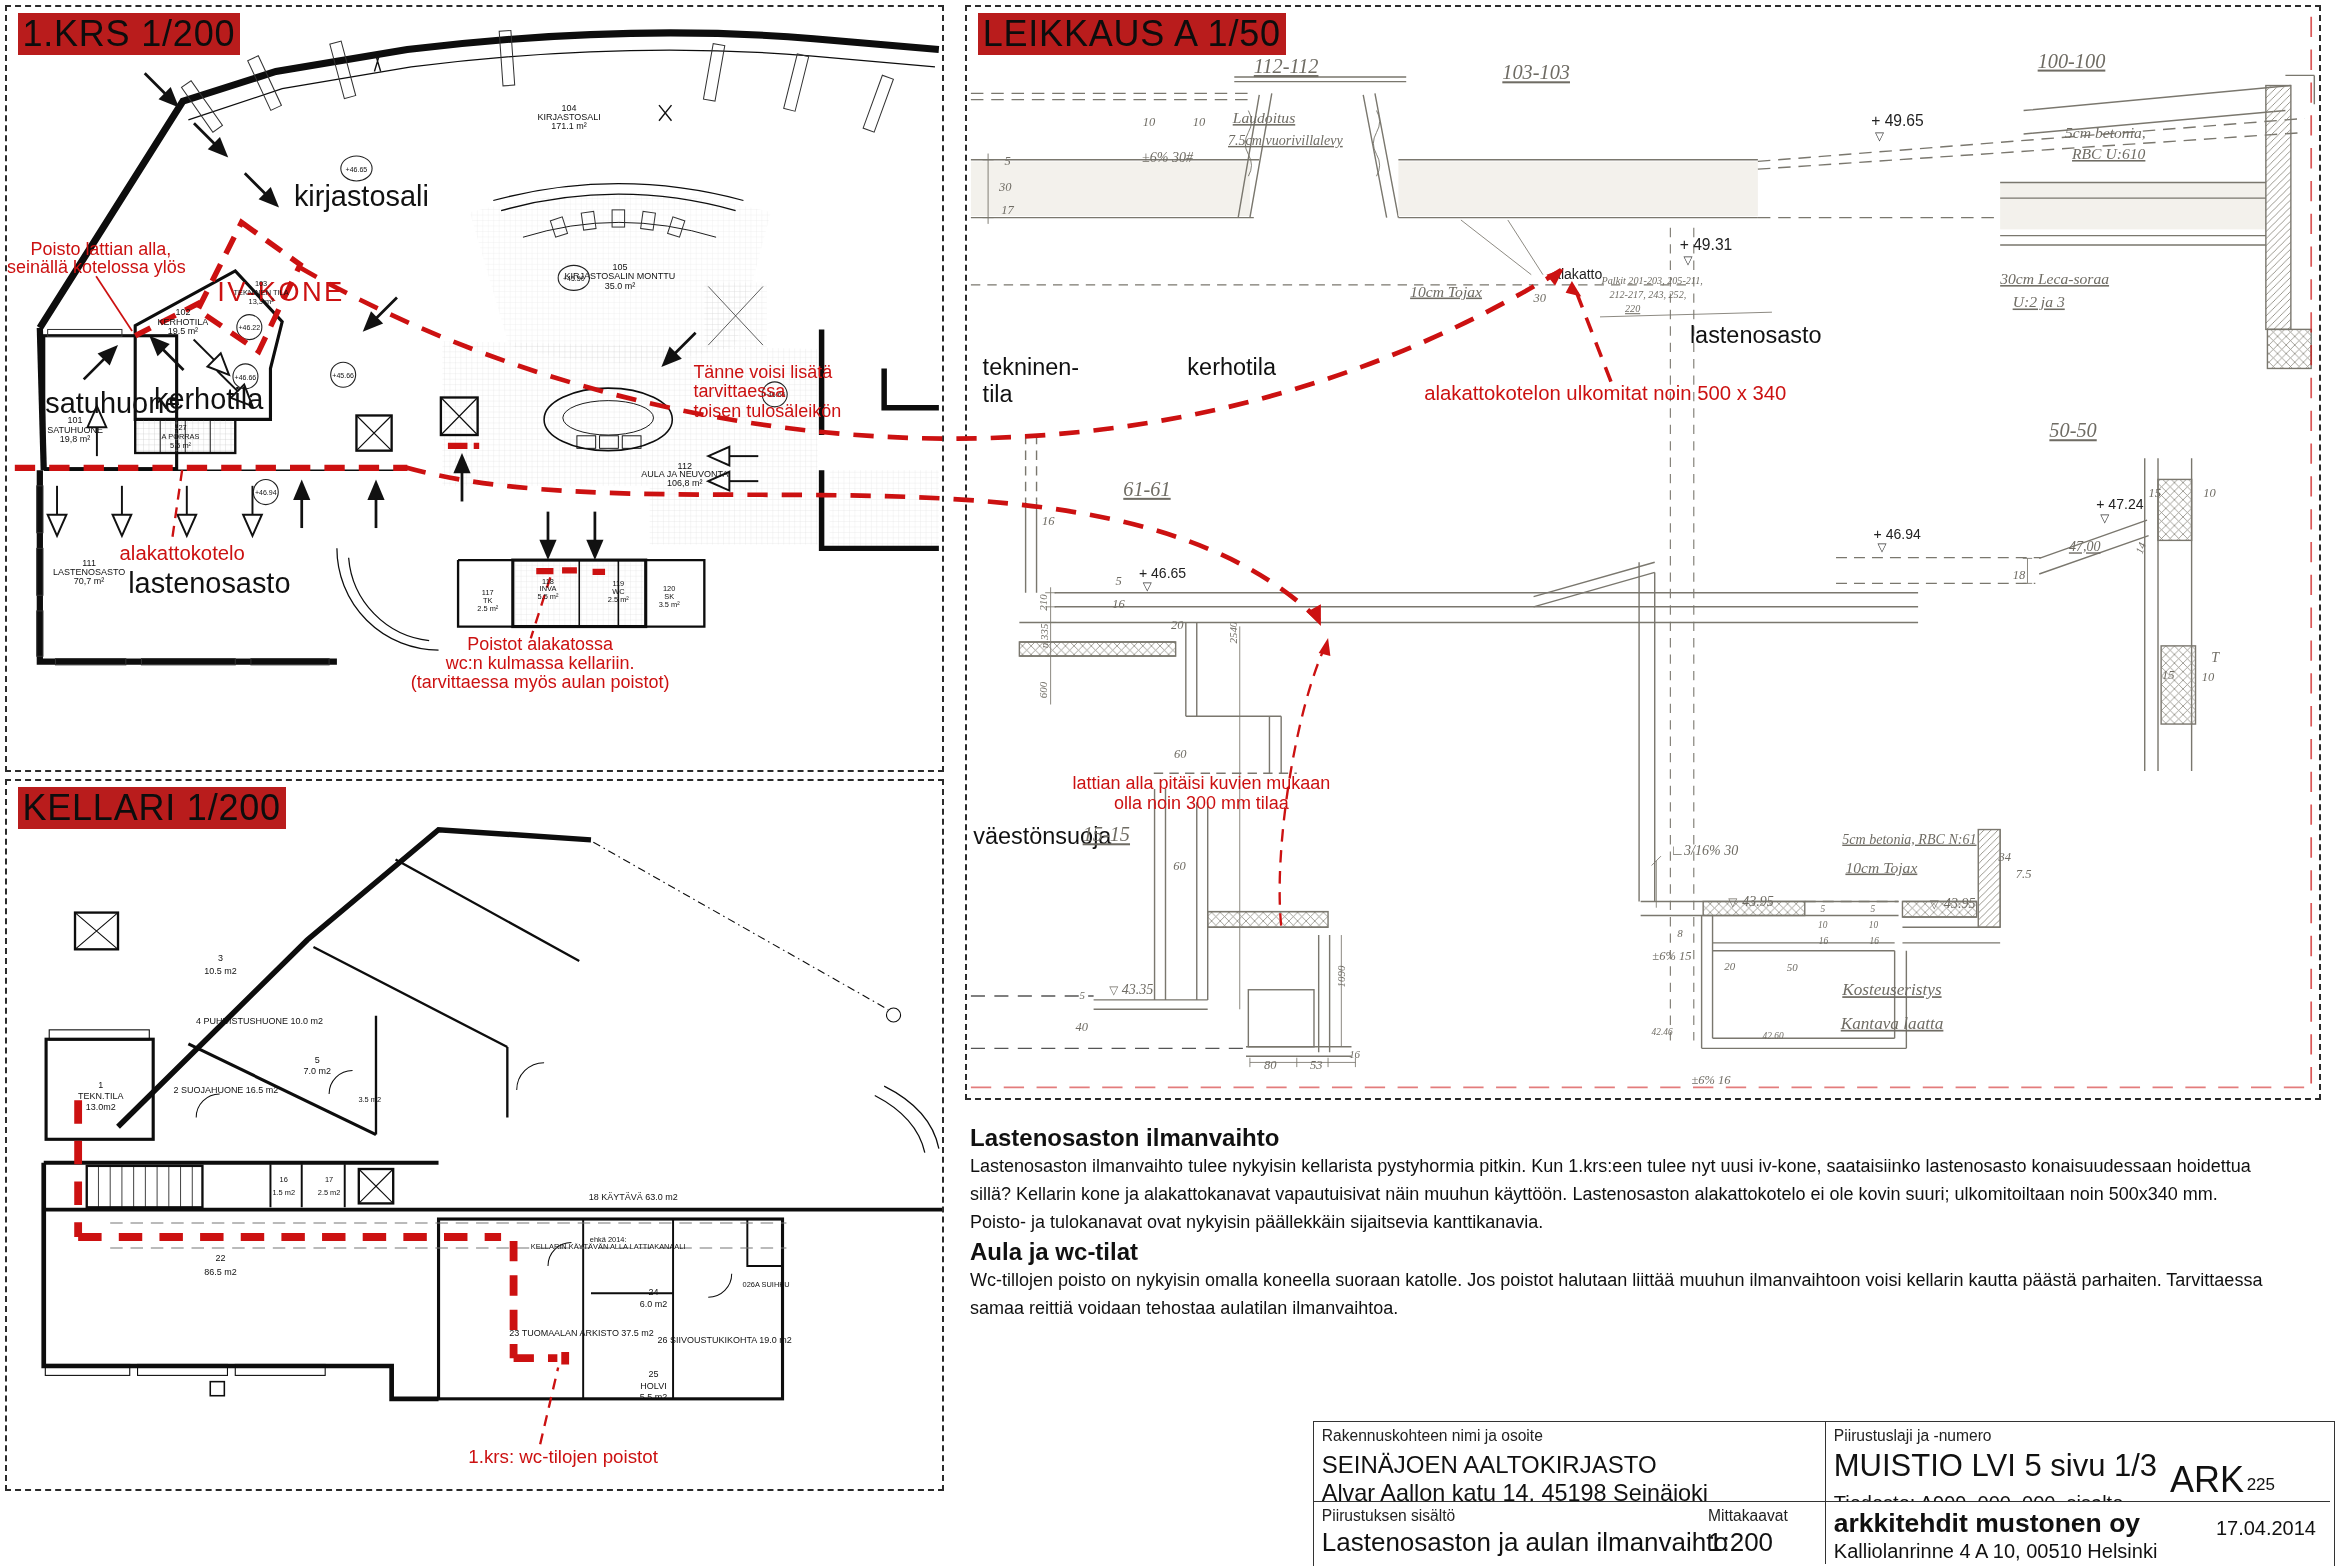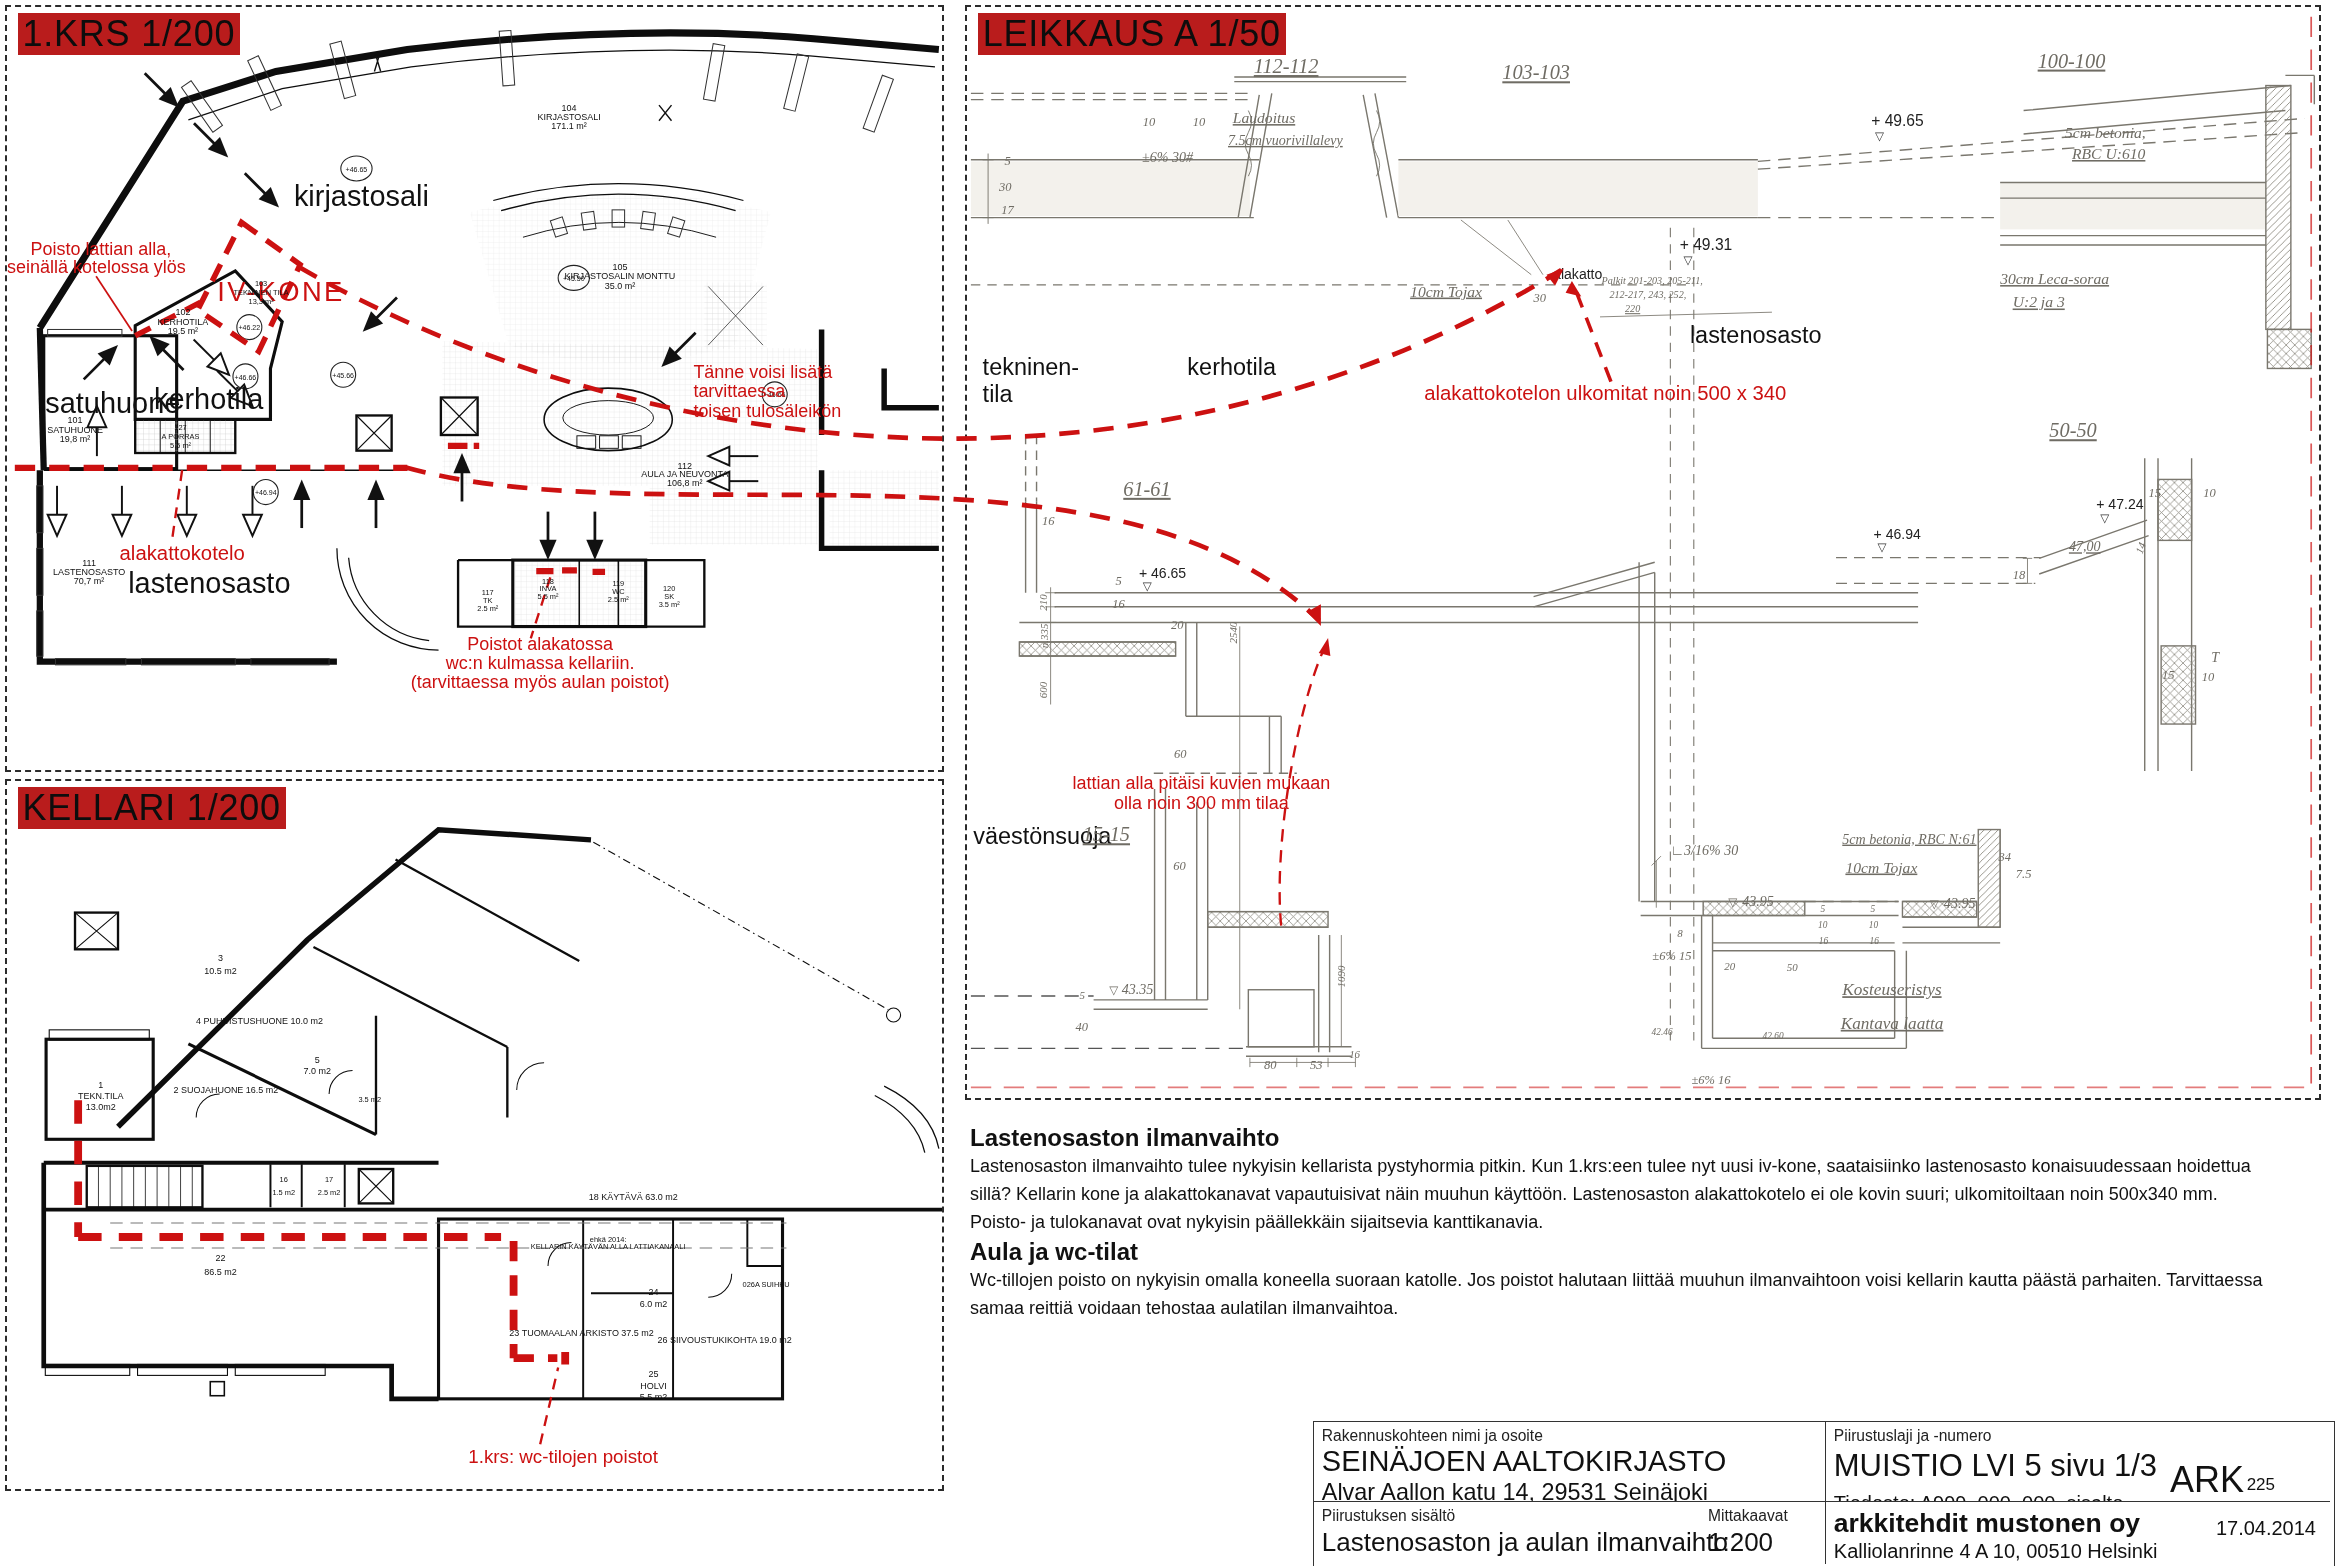--- a/index.html
+++ b/index.html
@@ -43,21 +43,21 @@
 
   
   #titleblock{position:absolute;left:1313px;top:1421px;width:1020px;height:144px;
               border:1.6px solid #333;display:grid;grid-template-columns:512px 504px;
               grid-template-rows:80px 62px;background:#fff;}
   .tb-cell{position:relative;border-right:1.6px solid #333;border-bottom:1.6px solid #333;
            padding:4.7px 7.8px;box-sizing:border-box;overflow:hidden;}
   .tb-cell:nth-child(2n){border-right:none;}
   .tb-cell.row2{border-bottom:none;}
   .tb-label{font-size:15.6px;color:#222;}
-  .tb-sitename{font-size:29px;margin-top:0;}
+  .tb-sitename{font-size:24px;margin-top:6px;}
   .tb-address{font-size:23.4px;margin-top:1.6px;}
   .tb-docname{font-size:31px;margin-top:3.1px;}
   .tb-file{font-size:20px;margin-top:7.8px;}
   .tb-ark{position:absolute;right:86px;top:37px;font-size:36px;}
   .tb-arkno{position:absolute;right:55px;top:53px;font-size:17px;}
   .tb-mitta{position:absolute;left:394px;top:4.7px;font-size:15.6px;color:#222;}
   .tb-content{position:absolute;left:7.8px;bottom:6.2px;font-size:26px;}
   .tb-scale{position:absolute;left:394px;bottom:6.2px;font-size:26px;}
   .tb-firm{font-size:26.5px;font-weight:bold;margin-top:1.6px;}
   .tb-firmaddr{font-size:20px;margin-top:0.8px;}
@@ -523,21 +523,21 @@
   <h3>Lastenosaston ilmanvaihto</h3>
   <p>Lastenosaston ilmanvaihto tulee nykyisin kellarista pystyhormia pitkin. Kun 1.krs:een tulee nyt uusi iv-kone, saataisiinko lastenosasto konaisuudessaan hoidettua sillä? Kellarin kone ja alakattokanavat vapautuisivat näin muuhun käyttöön. Lastenosaston alakattokotelo ei ole kovin suuri; ulkomitoiltaan noin 500x340 mm. Poisto- ja tulokanavat ovat nykyisin päällekkäin sijaitsevia kanttikanavia.</p>
   <h3>Aula ja wc-tilat</h3>
   <p>Wc-tillojen poisto on nykyisin omalla koneella suoraan katolle. Jos poistot halutaan liittää muuhun ilmanvaihtoon voisi kellarin kautta päästä parhaiten. Tarvittaessa samaa reittiä voidaan tehostaa aulatilan ilmanvaihtoa.</p>
 </div>
 
 <div id="titleblock">
   <div class="tb-cell">
     <div class="tb-label">Rakennuskohteen nimi ja osoite</div>
     <div class="tb-sitename">SEINÄJOEN AALTOKIRJASTO</div>
-    <div class="tb-address">Alvar Aallon katu 14, 29531 Seinäjoki</div>
+    <div class="tb-address">Alvar Aallon katu 14, 45198 Seinäjoki</div>
   </div>
   <div class="tb-cell">
     <div class="tb-label">Piirustuslaji ja -numero</div>
     <div class="tb-docname">MUISTIO LVI 5  sivu 1/3</div>
     <div class="tb-file">Tiedosto: A999_000_000_sisalto</div>
     <div class="tb-ark">ARK</div>
     <div class="tb-arkno">225</div>
   </div>
   <div class="tb-cell row2">
     <div class="tb-label">Piirustuksen sisältö</div>

